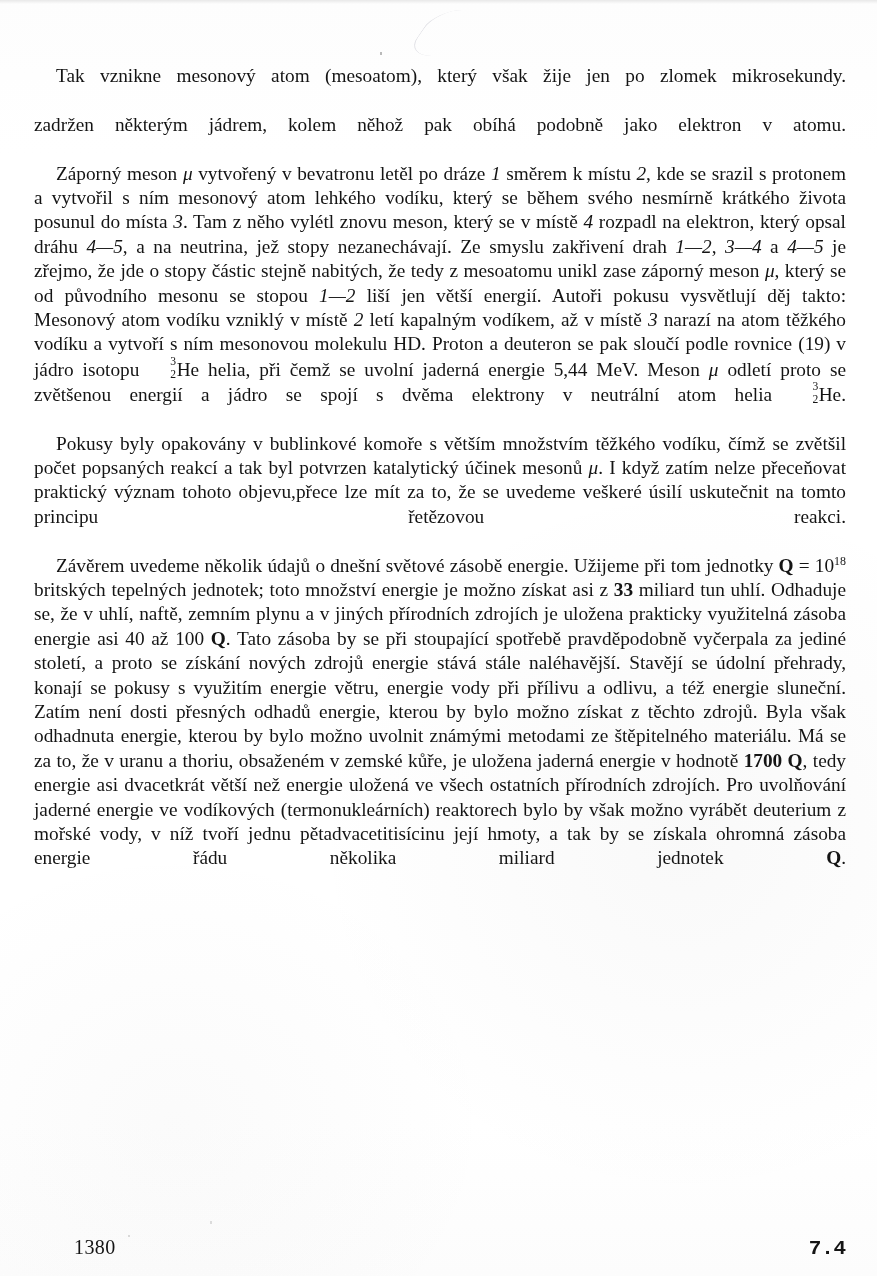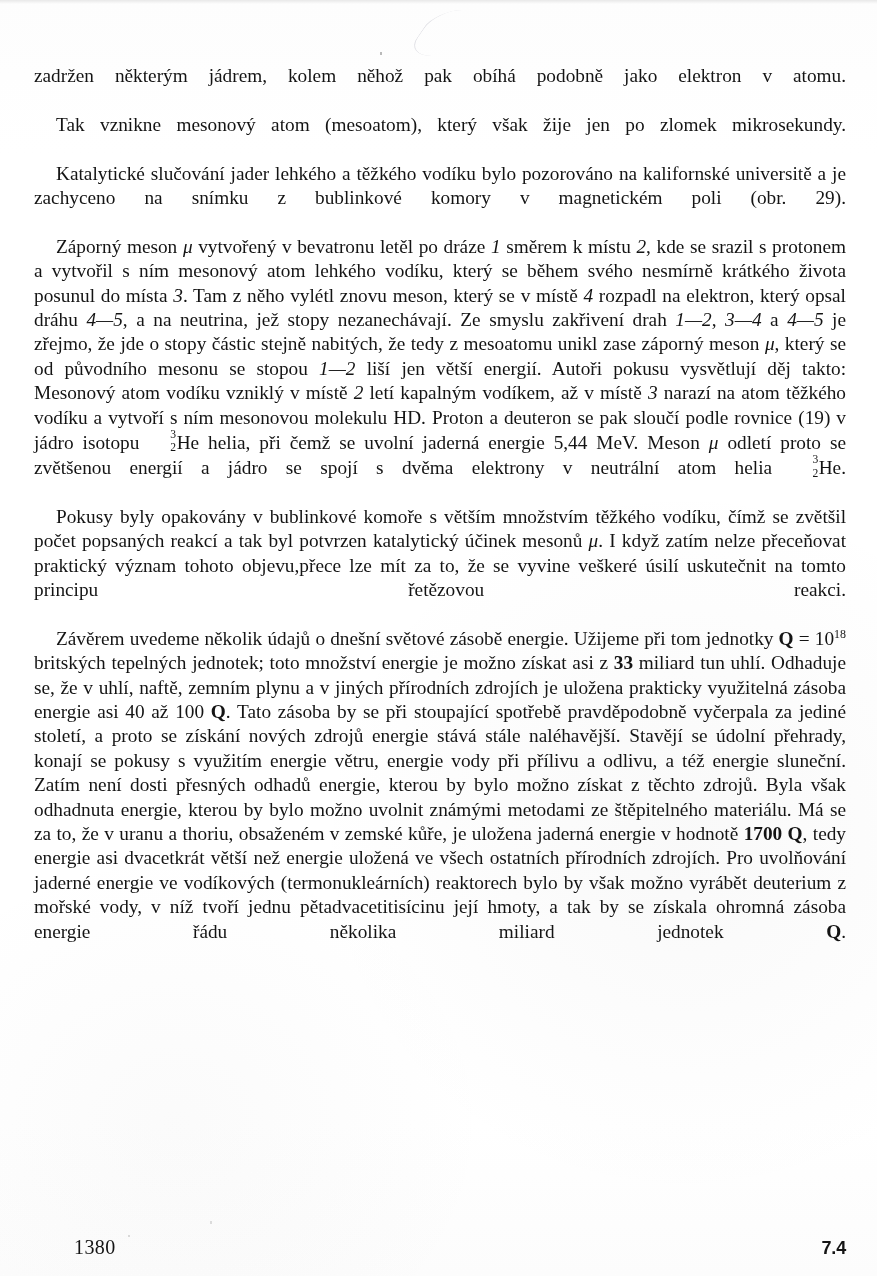--- a/index.html
+++ b/index.html
@@ -104,41 +104,40 @@
     display: flex;
     justify-content: space-between;
     align-items: baseline;
   }
   .folio {
     font-size: 20px;
     letter-spacing: 0.4px;
     margin-left: 40px;
   }
   .section-num {
-    font-family: Liberation Sans, sans-serif;
-    font-size: 18px;
+    font-family: Liberation Mono, monospace;
+    font-size: 21px;
     font-weight: bold;
     letter-spacing: -0.2px;
   }
 </style>
 </head>
 <body>
 
 <div class="paper"></div>
 <div class="edge-top"></div>
 <div class="scratch"></div>
 <div class="speck-a"></div>
 <div class="speck-b"></div>
 <div class="speck-c"></div>
 
 <main class="page-body">
+  <p class="para"><span>Tak vznikne mesonový atom (mesoatom), který však žije jen po zlomek mikrosekundy.</span></p>
   <p class="para no-indent"><span>zadržen některým jádrem, kolem něhož pak obíhá podobně jako elektron v atomu.</span></p>
-  <p class="para"><span>Tak vznikne mesonový atom (mesoatom), který však žije jen po zlomek mikrosekundy.</span></p>
-  <p class="para"><span>Katalytické slučování jader lehkého a těžkého vodíku bylo pozorováno na kalifornské universitě a je zachyceno na snímku z bublinkové komory v magnetickém poli (obr. 29).</span></p>
   <p class="para"><span>Záporný meson </span><i>μ</i><span> vytvořený v bevatronu letěl po dráze </span><i>1</i><span> směrem k místu </span><i>2</i><span>, kde se srazil s protonem a vytvořil s ním mesonový atom lehkého vodíku, který se během svého nesmírně krátkého života posunul do místa </span><i>3</i><span>. Tam z něho vylétl znovu meson, který se v místě </span><i>4</i><span> rozpadl na elektron, který opsal dráhu </span><i>4—5</i><span>, a na neutrina, jež stopy nezanechávají. Ze smyslu zakřivení drah </span><i>1—2</i><span>, </span><i>3—4</i><span> a </span><i>4—5</i><span> je zřejmo, že jde o stopy částic stejně nabitých, že tedy z mesoatomu unikl zase záporný meson </span><i>μ</i><span>, který se od původního mesonu se stopou </span><i>1—2</i><span> liší jen větší energií. Autoři pokusu vysvětlují děj takto: Mesonový atom vodíku vzniklý v místě </span><i>2</i><span> letí kapalným vodíkem, až v místě </span><i>3</i><span> narazí na atom těžkého vodíku a vytvoří s ním mesonovou molekulu HD. Proton a deuteron se pak sloučí podle rovnice (19) v jádro isotopu </span><span class="isotope"><span class="iso-top">3</span><span class="iso-bot">2</span></span><span>He helia, při čemž se uvolní jaderná energie 5,44 MeV. Meson </span><i>μ</i><span> odletí proto se zvětšenou energií a jádro se spojí s dvěma elektrony v neutrální atom helia </span><span class="isotope"><span class="iso-top">3</span><span class="iso-bot">2</span></span><span>He.</span></p>
-  <p class="para"><span>Pokusy byly opakovány v bublinkové komoře s větším množstvím těžkého vodíku, čímž se zvětšil počet popsaných reakcí a tak byl potvrzen katalytický účinek mesonů </span><i>μ</i><span>. I když zatím nelze přeceňovat praktický význam tohoto objevu,přece lze mít za to, že se vyvine veškeré úsilí uskutečnit na tomto principu řetězovou reakci.</span></p>
+  <p class="para"><span>Pokusy byly opakovány v bublinkové komoře s větším množstvím těžkého vodíku, čímž se zvětšil počet popsaných reakcí a tak byl potvrzen katalytický účinek mesonů </span><i>μ</i><span>. I když zatím nelze přeceňovat praktický význam tohoto objevu,přece lze mít za to, že se uvedeme veškeré úsilí uskutečnit na tomto principu řetězovou reakci.</span></p>
   <p class="para"><span>Závěrem uvedeme několik údajů o dnešní světové zásobě energie. Užijeme při tom jednotky </span><b>Q</b><span> = 10</span><span class="sup">18</span><span> britských tepelných jednotek; toto množství energie je možno získat asi z </span><b>33</b><span> miliard tun uhlí. Odhaduje se, že v uhlí, naftě, zemním plynu a v jiných přírodních zdrojích je uložena prakticky využitelná zásoba energie asi 40 až 100 </span><b>Q</b><span>. Tato zásoba by se při stoupající spotřebě pravděpodobně vyčerpala za jediné století, a proto se získání nových zdrojů energie stává stále naléhavější. Stavějí se údolní přehrady, konají se pokusy s využitím energie větru, energie vody při přílivu a odlivu, a též energie sluneční. Zatím není dosti přesných odhadů energie, kterou by bylo možno získat z těchto zdrojů. Byla však odhadnuta energie, kterou by bylo možno uvolnit známými metodami ze štěpitelného materiálu. Má se za to, že v uranu a thoriu, obsaženém v zemské kůře, je uložena jaderná energie v hodnotě </span><b>1700 Q</b><span>, tedy energie asi dvacetkrát větší než energie uložená ve všech ostatních přírodních zdrojích. Pro uvolňování jaderné energie ve vodíkových (termonukleárních) reaktorech bylo by však možno vyrábět deuterium z mořské vody, v níž tvoří jednu pětadvacetitisícinu její hmoty, a tak by se získala ohromná zásoba energie řádu několika miliard jednotek </span><b>Q</b><span>.</span></p>
 </main>
 
 <footer class="page-footer">
   <span class="folio">1380</span>
   <span class="section-num">7.4</span>
 </footer>
 
 </body></html>

